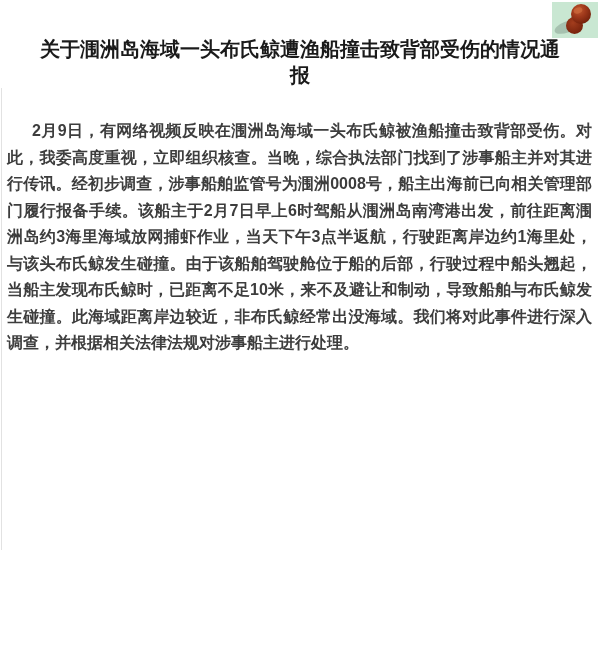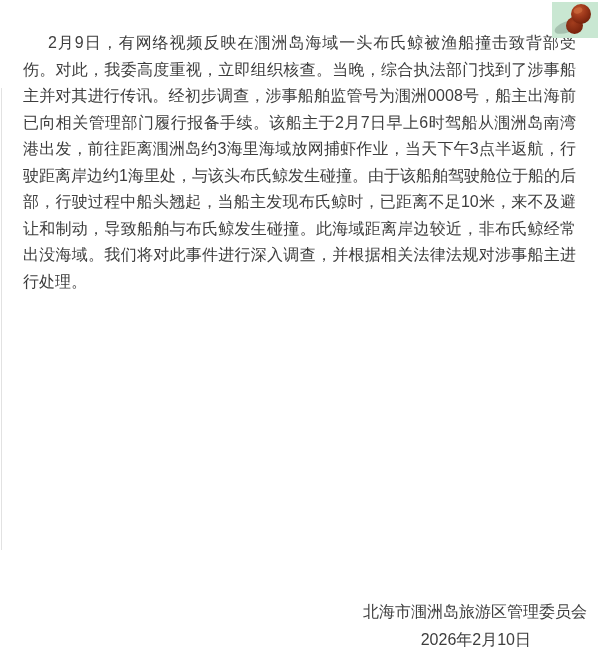--- a/index.html
+++ b/index.html
@@ -37,28 +37,29 @@
     text-align: center;
     font-size: 20px;
     line-height: 26px;
     font-weight: bold;
     color: #1a1a1a;
   }
   .content {
     margin: 30px 8px 0 7px;
   }
   .content p {
-    margin: 16px;
+    margin: 0;
     font-size: 16px;
     line-height: 26.5px;
     color: #3d3d3d;
     text-align: justify;
     text-justify: inter-character;
     text-indent: 25px;
     word-break: break-all;
+    font-weight: bold;
   }
   .content p + p {
     margin-top: 8px;
   }
   .sig-block {
     position: absolute;
     right: 13px;
     top: 598px;
     display: flex;
     flex-direction: column;
@@ -97,23 +98,20 @@
         </radialGradient>
       </defs>
       <rect width="46" height="36" fill="#c9e7d2"></rect>
       <ellipse cx="15" cy="25" rx="13" ry="5.5" fill="#8fa997" opacity="0.6" transform="rotate(-20 15 25)"></ellipse>
       <circle cx="22.5" cy="23.5" r="8.5" fill="url(#pinBulb)"></circle>
       <circle cx="29" cy="12" r="10" fill="url(#pinHead)"></circle>
       <ellipse cx="26" cy="8.5" rx="4.5" ry="3" fill="#cf6b3d" opacity="0.7" transform="rotate(-20 26 8.5)"></ellipse>
     </svg>
   </div>
 
+  <h1 class="title">关于涠洲岛海域一头布氏鲸遭渔船撞击致背部受伤的情况通报</h1>
 
   <div class="content">
     <p>2月9日，有网络视频反映在涠洲岛海域一头布氏鲸被渔船撞击致背部受伤。对此，我委高度重视，立即组织核查。当晚，综合执法部门找到了涉事船主并对其进行传讯。经初步调查，涉事船舶监管号为涠洲0008号，船主出海前已向相关管理部门履行报备手续。该船主于2月7日早上6时驾船从涠洲岛南湾港出发，前往距离涠洲岛约3海里海域放网捕虾作业，当天下午3点半返航，行驶距离岸边约1海里处，与该头布氏鲸发生碰撞。由于该船舶驾驶舱位于船的后部，行驶过程中船头翘起，当船主发现布氏鲸时，已距离不足10米，来不及避让和制动，导致船舶与布氏鲸发生碰撞。此海域距离岸边较近，非布氏鲸经常出没海域。我们将对此事件进行深入调查，并根据相关法律法规对涉事船主进行处理。</p>
   </div>
 
-  <div class="sig-block">
-    <div class="sig-name">北海市涠洲岛旅游区管理委员会</div>
-    <div class="sig-date">2026年2月10日</div>
-  </div>
 
 </div>
 
 </body></html>

